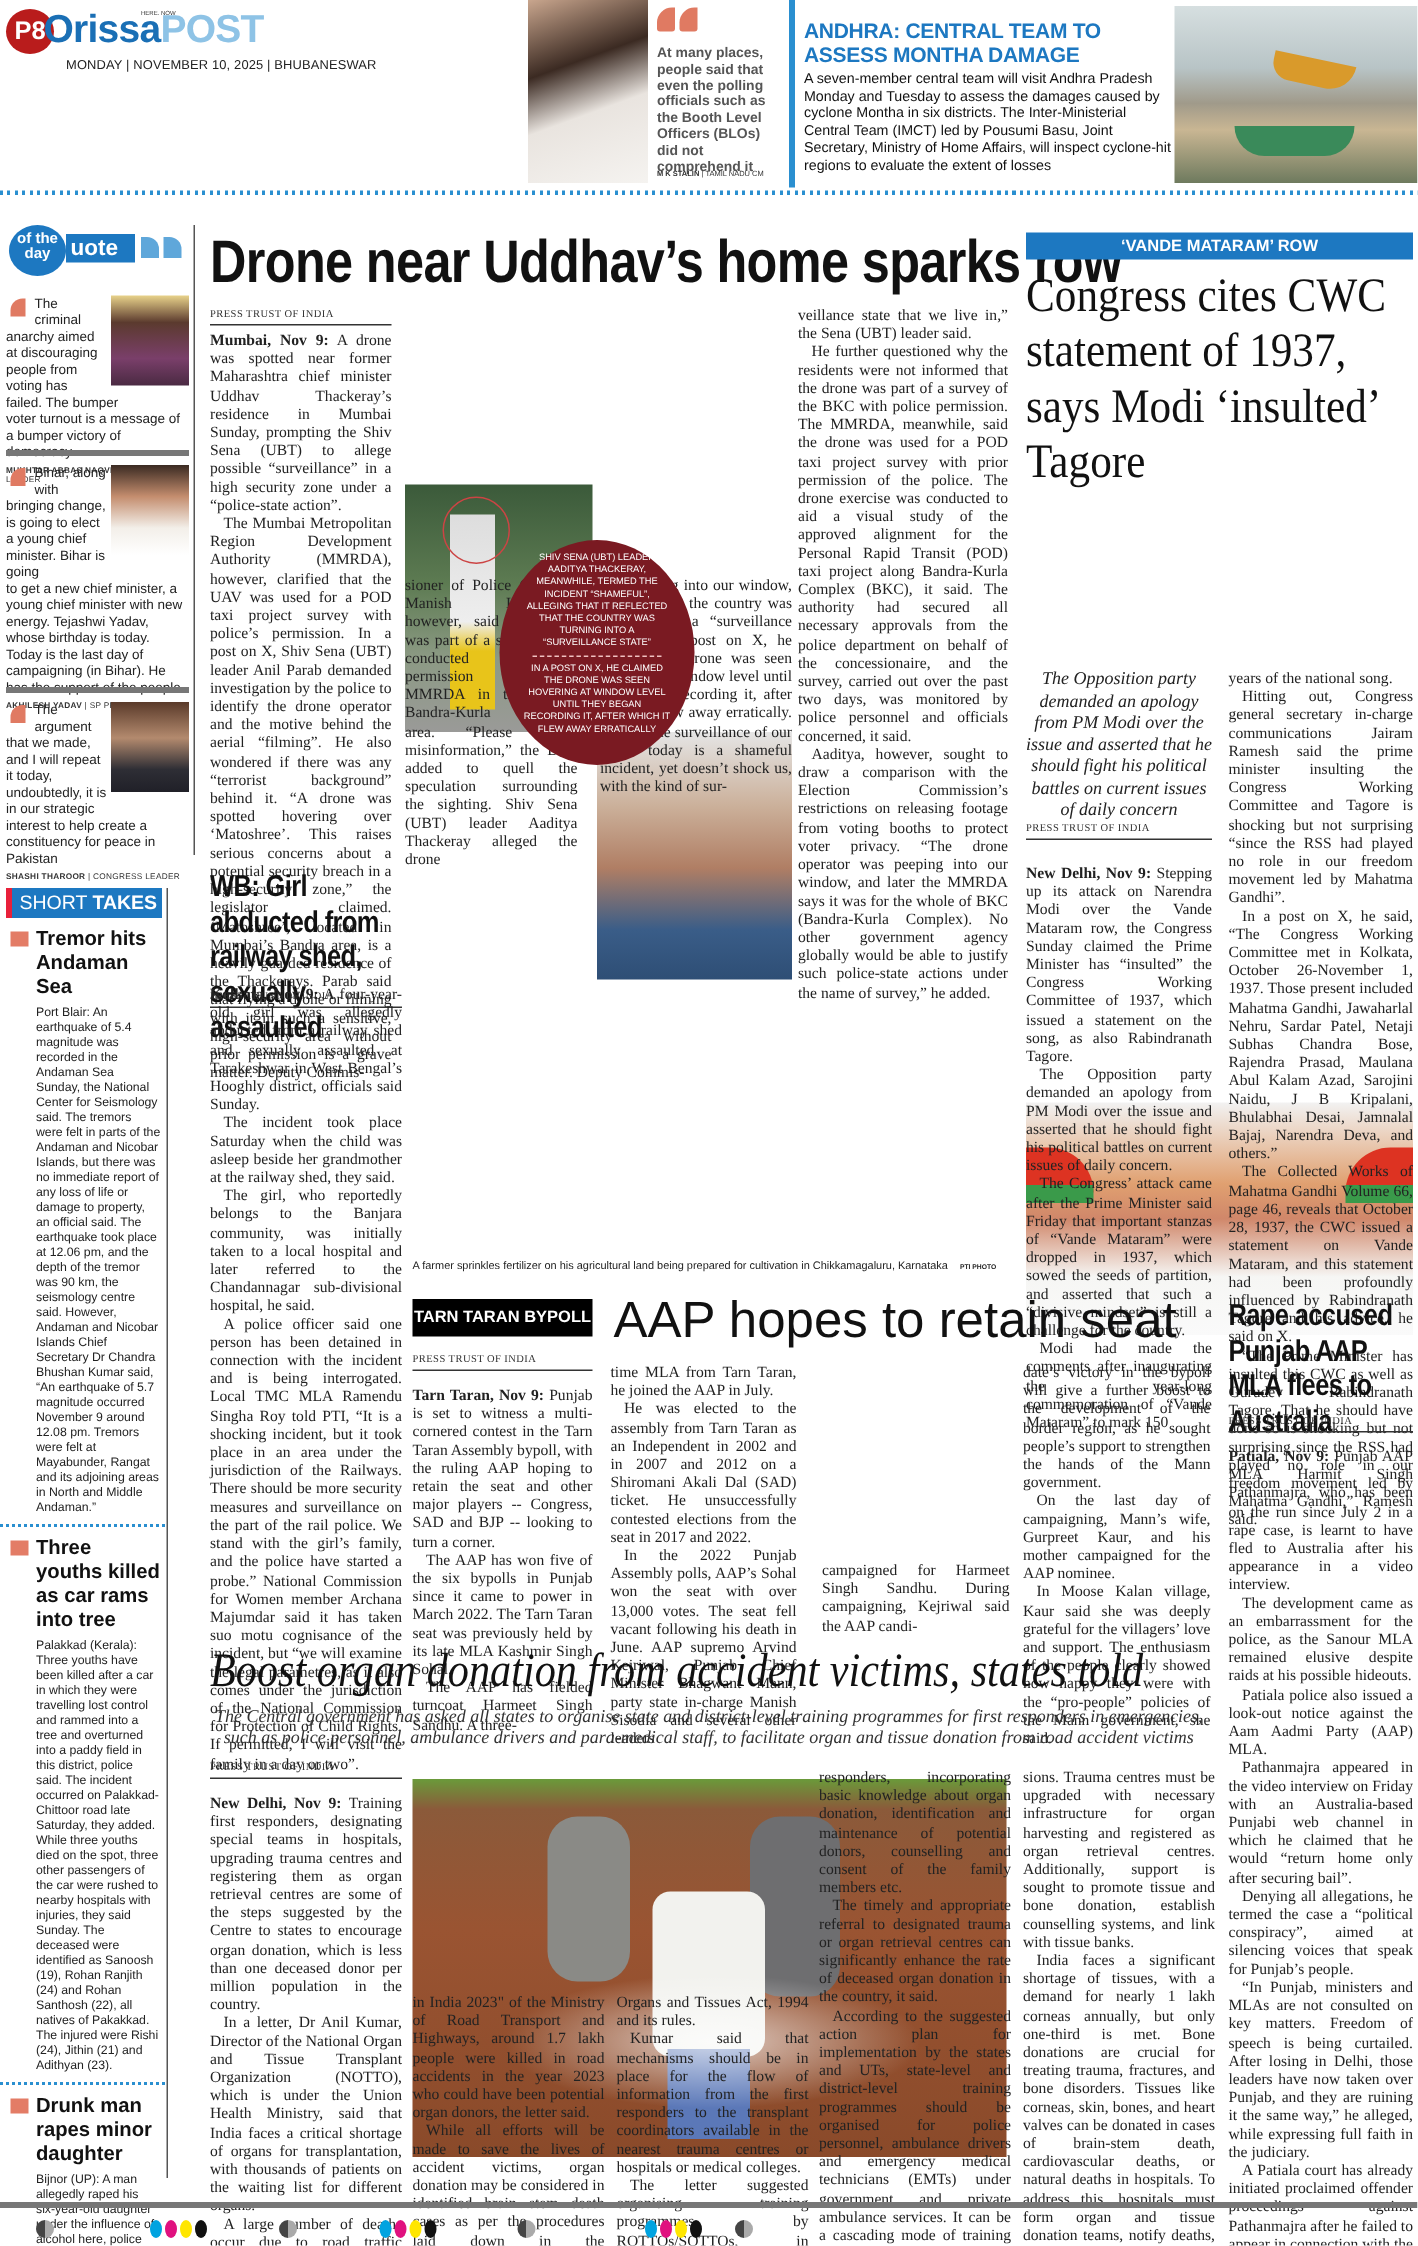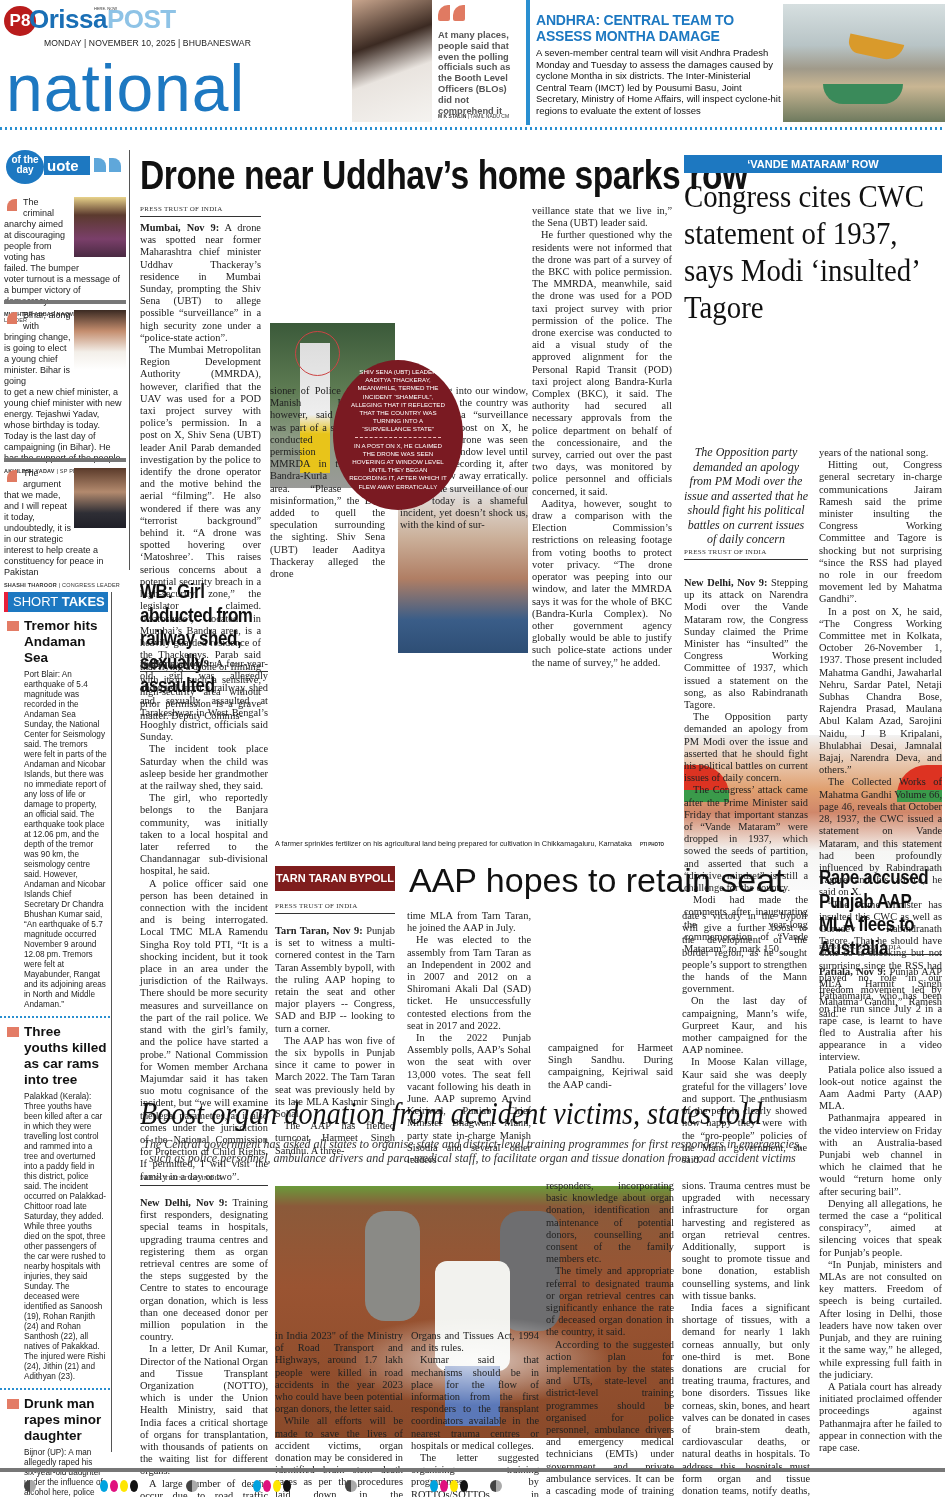--- a/index.html
+++ b/index.html
@@ -32,21 +32,20 @@
 </head>
 <body>
 
 <div class="abs" style="left:0;top:0;width:350px;height:130px">
   <div class="abs sans" style="left:4px;top:6px;width:32px;height:30px;border-radius:50%;background:#b91c1c;color:#fff;font-weight:bold;font-size:17px;line-height:30px;text-align:center">P8</div>
   <div class="abs sans" style="left:29px;top:4px;font-size:26px;font-weight:bold;line-height:30px;letter-spacing:-0.5px">
     <span style="color:#1a6fb5">Orissa</span><span style="color:#8ec3e6">POST</span>
   </div>
   <div class="abs sans" style="left:94px;top:6px;font-size:4px;color:#333">HERE. NOW</div>
   <div class="abs sans" style="left:44px;top:38px;font-size:8.6px;color:#222;letter-spacing:0.1px">MONDAY | NOVEMBER 10, 2025 | BHUBANESWAR</div>
-  <div class="abs sans" style="left:6px;top:52px;font-size:66px;line-height:72px;color:#1d78c1;font-weight:300;letter-spacing:1px">national</div>
 </div>
 
 <div class="abs" style="left:352px;top:0;width:170px;height:125px">
   <div class="abs photo" style="left:0;top:0;width:80px;height:122px;background:linear-gradient(160deg,#c9a68e 0%,#3b2a22 35%,#e9e4df 60%,#f5f3f0 100%)"></div>
   <div class="abs" style="left:86px;top:5px;width:28px;height:20px">
     <div style="position:absolute;left:0;top:0;width:12px;height:16px;background:#e07a62;border-radius:10px 0 2px 2px"></div>
     <div style="position:absolute;left:15px;top:0;width:12px;height:16px;background:#e07a62;border-radius:10px 0 2px 2px"></div>
   </div>
   <div class="abs sans" style="left:86px;top:30px;width:82px;font-size:9.3px;line-height:10.8px;font-weight:bold;color:#555">At many places, people said that even the polling officials such as the Booth Level Officers (BLOs) did not comprehend it</div>
   <div class="abs sans" style="left:86px;top:113px;font-size:5px;color:#333">
@@ -192,21 +191,21 @@
   <div style="position:absolute;left:90px;top:25px;width:55px;height:110px;background:#8a8a86;border-radius:20px"></div>
   <div style="position:absolute;left:225px;top:25px;width:60px;height:120px;background:#6e6e70;border-radius:20px"></div>
   <div style="position:absolute;left:160px;top:75px;width:75px;height:110px;background:#f2f2ee;border-radius:12px"></div>
   <div style="position:absolute;left:170px;top:180px;width:55px;height:60px;background:#5b78b8"></div>
   <div style="position:absolute;left:60px;top:130px;width:280px;height:90px;background:radial-gradient(ellipse at center,rgba(255,255,255,0.7) 0%,rgba(255,255,255,0) 70%)"></div>
 </div>
 <div class="abs sans" style="left:275px;top:839px;width:400px;font-size:7.3px;color:#222;white-space:nowrap">
   <span>A farmer sprinkles fertilizer on his agricultural land being prepared for cultivation in Chikkamagaluru, Karnataka</span> <span style="font-size:4.5px;font-weight:bold;margin-left:6px">PTI PHOTO</span>
 </div>
 
-<div class="abs sans" style="left:275px;top:866px;width:120px;height:25px;background:#7f1d1d;color:#fff;font-weight:bold;font-size:11px;line-height:25px;text-align:center">TARN TARAN BYPOLL</div>
+<div class="abs sans" style="left:275px;top:866px;width:120px;height:25px;background:#000000;color:#fff;font-weight:bold;font-size:11px;line-height:25px;text-align:center">TARN TARAN BYPOLL</div>
 <div class="abs sans" style="left:409px;top:858px;font-size:34px;line-height:44px;color:#111;white-space:nowrap">AAP hopes to retain seat</div>
 <div class="abs byline" style="left:275px;top:902px;width:120px">PRESS TRUST OF INDIA</div>
 <div class="abs body-text" style="left:275px;top:925px;width:120px">
   <p class="lead"><span class="dateline">Tarn Taran, Nov 9:</span> <span>Punjab is set to witness a multi-cornered contest in the Tarn Taran Assembly bypoll, with the ruling AAP hoping to retain the seat and other major players -- Congress, SAD and BJP -- looking to turn a corner.</span></p>
   <p>The AAP has won five of the six bypolls in Punjab since it came to power in March 2022. The Tarn Taran seat was previously held by its late MLA Kashmir Singh Sohal.</p>
   <p>The AAP has fielded turncoat Harmeet Singh Sandhu. A three-</p>
 </div>
 <div class="abs body-text" style="left:407px;top:910px;width:124px">
   <p class="lead">time MLA from Tarn Taran, he joined the AAP in July.</p>
   <p>He was elected to the assembly from Tarn Taran as an Independent in 2002 and in 2007 and 2012 on a Shiromani Akali Dal (SAD) ticket. He unsuccessfully contested elections from the seat in 2017 and 2022.</p>
@@ -217,20 +216,21 @@
 <div class="abs body-text" style="left:682px;top:910px;width:125px">
   <p class="lead">date’s victory in the bypoll will give a further boost to the development of the border region, as he sought people’s support to strengthen the hands of the Mann government.</p>
   <p>On the last day of campaigning, Mann’s wife, Gurpreet Kaur, and his mother campaigned for the AAP nominee.</p>
   <p>In Moose Kalan village, Kaur said she was deeply grateful for the villagers’ love and support. The enthusiasm of the people clearly showed how happy they were with the “pro-people” policies of the Mann government, she said.</p>
 </div>
 
 <div class="abs cond" style="left:819px;top:866px;width:150px;font-size:20px;line-height:23.5px;transform:scaleX(0.85);transform-origin:left">Rape accused Punjab AAP MLA flees to Australia</div>
 <div class="abs byline" style="left:819px;top:943px;width:123px">PRESS TRUST OF INDIA</div>
 <div class="abs body-text" style="left:819px;top:966px;width:123px">
   <p class="lead"><span class="dateline">Patiala, Nov 9:</span> <span>Punjab AAP MLA Harmit Singh Pathanmajra, who has been on the run since July 2 in a rape case, is learnt to have fled to Australia after his appearance in a video interview.</span></p>
+  <p>The development came as an embarrassment for the police, as the Sanour MLA remained elusive despite raids at his possible hideouts.</p>
   <p>Patiala police also issued a look-out notice against the Aam Aadmi Party (AAP) MLA.</p>
   <p>Pathanmajra appeared in the video interview on Friday with an Australia-based Punjabi web channel in which he claimed that he would “return home only after securing bail”.</p>
   <p>Denying all allegations, he termed the case a “political conspiracy”, aimed at silencing voices that speak for Punjab’s people.</p>
   <p>“In Punjab, ministers and MLAs are not consulted on key matters. Freedom of speech is being curtailed. After losing in Delhi, those leaders have now taken over Punjab, and they are ruining it the same way,” he alleged, while expressing full faith in the judiciary.</p>
   <p>A Patiala court has already initiated proclaimed offender proceedings against Pathanmajra after he failed to appear in connection with the rape case.</p>
 
 </div>
 
 <div class="abs serif" style="left:140px;top:1093px;width:680px;font-size:32px;line-height:40px;font-style:italic;white-space:nowrap;transform:scaleX(0.88);transform-origin:left">Boost organ donation from accident victims, states told</div>
 <div class="abs serif" style="left:140px;top:1137px;width:665px;font-size:12px;line-height:14px;font-style:italic;text-align:center;color:#333">The Central government has asked all states to organise state and district-level training programmes for first responders in emergencies, such as police personnel, ambulance drivers and para-medical staff, to facilitate organ and tissue donation from road accident victims</div>

